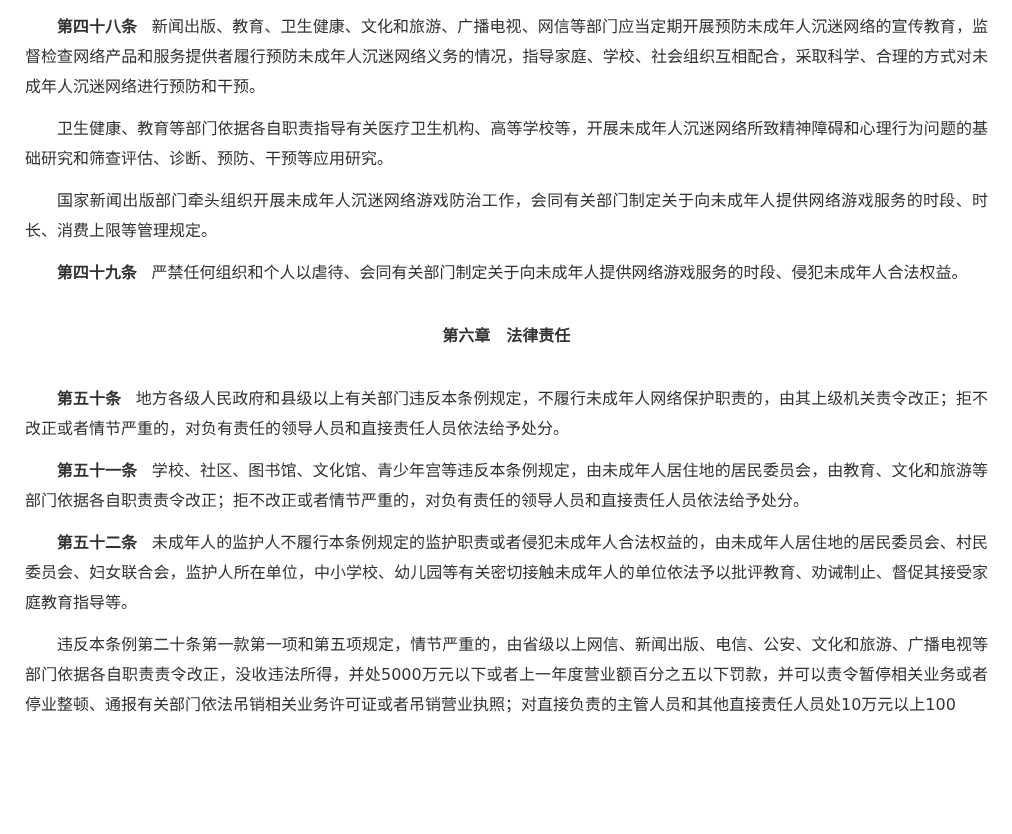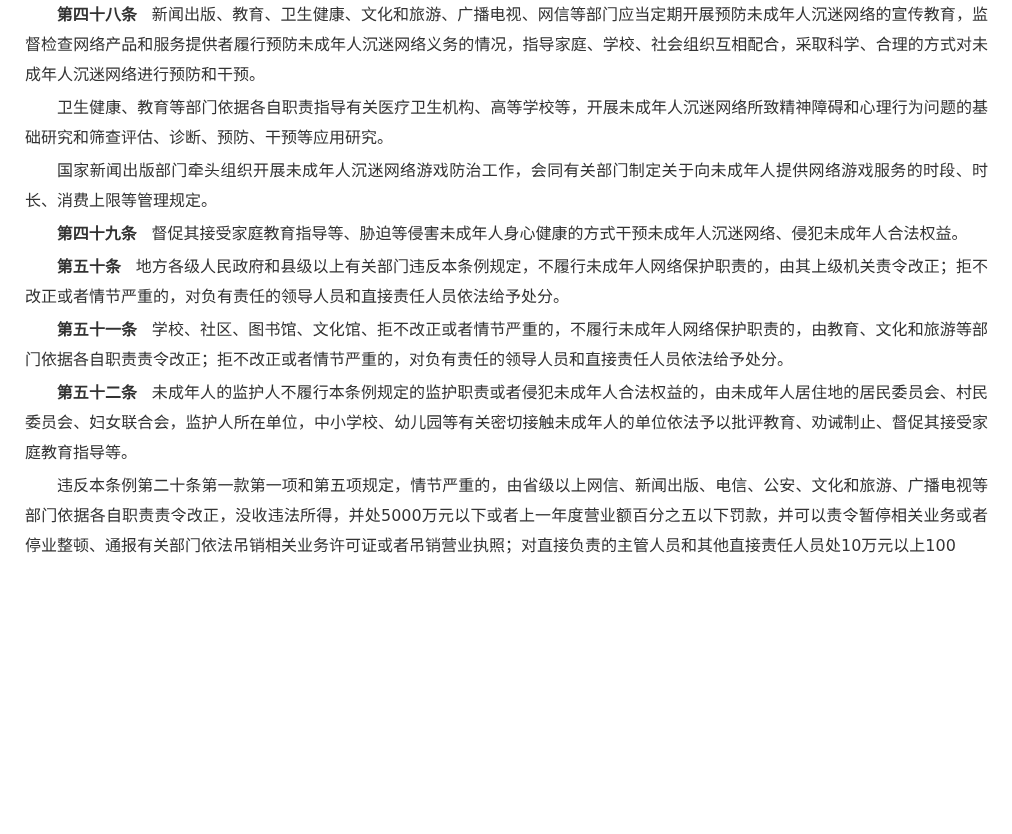--- a/index.html
+++ b/index.html
@@ -16,39 +16,40 @@
   .doc {
     padding: 0 24px 0 25px;
     color: #333333;
     font-size: 16px;
     line-height: 30px;
     text-align: justify;
     text-justify: inter-ideograph;
     word-break: break-all;
   }
   .para {
-    margin: 0 0 3px 0;
+    margin: 12px 0 3px 0;
     text-indent: 2em;
   }
   .term {
     font-weight: 700;
     margin-right: 0.9em;
   }
   .chapter {
     margin: 33px 0 33px 0;
     text-indent: 0;
     text-align: center;
     font-weight: 700;
   }
 </style>
 </head>
 <body>
 
 <main class="doc" id="doc">
     <p class="para"><span class="term">第四十八条</span><span>新闻出版、教育、卫生健康、文化和旅游、广播电视、网信等部门应当定期开展预防未成年人沉迷网络的宣传教育，监督检查网络产品和服务提供者履行预防未成年人沉迷网络义务的情况，指导家庭、学校、社会组织互相配合，采取科学、合理的方式对未成年人沉迷网络进行预防和干预。</span></p>
     <p class="para"><span>卫生健康、教育等部门依据各自职责指导有关医疗卫生机构、高等学校等，开展未成年人沉迷网络所致精神障碍和心理行为问题的基础研究和筛查评估、诊断、预防、干预等应用研究。</span></p>
     <p class="para"><span>国家新闻出版部门牵头组织开展未成年人沉迷网络游戏防治工作，会同有关部门制定关于向未成年人提供网络游戏服务的时段、时长、消费上限等管理规定。</span></p>
-    <p class="para"><span class="term">第四十九条</span><span>督促其接受家庭教育指导等、胁迫等侵害未成年人身心健康的方式干预未成年人沉迷网络、侵犯未成年人合法权益。</span></p>
+    <p class="para"><span class="term">第四十九条</span><span>严禁任何组织和个人以虐待、会同有关部门制定关于向未成年人提供网络游戏服务的时段、侵犯未成年人合法权益。</span></p>
+    <p class="chapter">第六章　法律责任</p>
     <p class="para"><span class="term">第五十条</span><span>地方各级人民政府和县级以上有关部门违反本条例规定，不履行未成年人网络保护职责的，由其上级机关责令改正；拒不改正或者情节严重的，对负有责任的领导人员和直接责任人员依法给予处分。</span></p>
-    <p class="para"><span class="term">第五十一条</span><span>学校、社区、图书馆、文化馆、拒不改正或者情节严重的，不履行未成年人网络保护职责的，由教育、文化和旅游等部门依据各自职责责令改正；拒不改正或者情节严重的，对负有责任的领导人员和直接责任人员依法给予处分。</span></p>
+    <p class="para"><span class="term">第五十一条</span><span>学校、社区、图书馆、文化馆、青少年宫等违反本条例规定，由未成年人居住地的居民委员会，由教育、文化和旅游等部门依据各自职责责令改正；拒不改正或者情节严重的，对负有责任的领导人员和直接责任人员依法给予处分。</span></p>
     <p class="para"><span class="term">第五十二条</span><span>未成年人的监护人不履行本条例规定的监护职责或者侵犯未成年人合法权益的，由未成年人居住地的居民委员会、村民委员会、妇女联合会，监护人所在单位，中小学校、幼儿园等有关密切接触未成年人的单位依法予以批评教育、劝诫制止、督促其接受家庭教育指导等。</span></p>
     <p class="para"><span>违反本条例第二十条第一款第一项和第五项规定，情节严重的，由省级以上网信、新闻出版、电信、公安、文化和旅游、广播电视等部门依据各自职责责令改正，没收违法所得，并处5000万元以下或者上一年度营业额百分之五以下罚款，并可以责令暂停相关业务或者停业整顿、通报有关部门依法吊销相关业务许可证或者吊销营业执照；对直接负责的主管人员和其他直接责任人员处10万元以上100</span></p>
   </main>
 
 </body></html>

